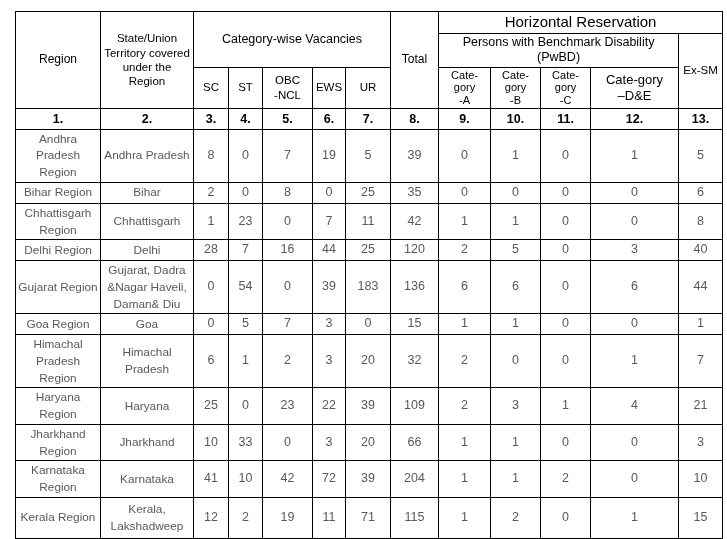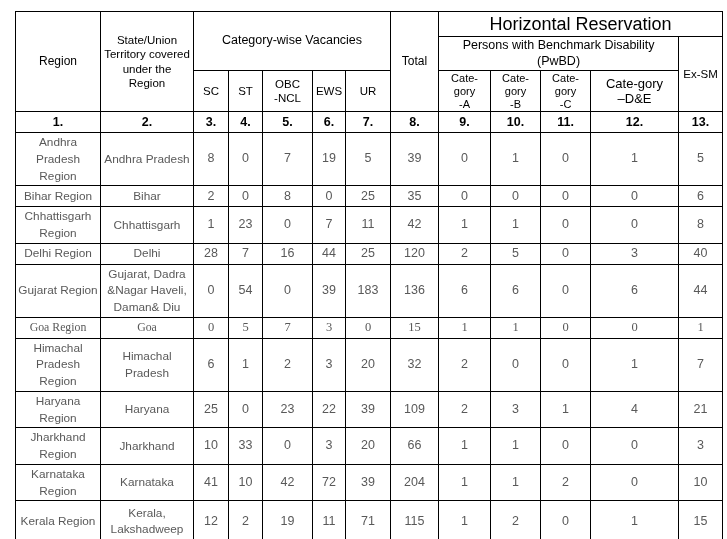--- a/index.html
+++ b/index.html
@@ -40,21 +40,21 @@
   thead th {
     color: #000000;
     font-weight: bold;
     font-size: 11.5px;
     line-height: 1.24;
   }
   th.h-region { font-size: 12px; }
   th.h-state { font-size: 11.5px; }
   th.h-catwise { font-size: 12.5px; }
   th.h-total { font-size: 12px; }
-  th.h-hr { font-size: 18px; }
+  th.h-hr { font-size: 15px; }
   th.h-pwbd { font-size: 12.5px; margin-top: 20px; }
   th.h-sub { font-size: 11.5px; }
   th.h-cat { font-size: 11px; line-height: 1.15; }
   th.h-de { font-size: 13px; line-height: 1.2; }
   th.h-exsm { font-size: 11.5px; border-radius: 21px; }
   
   tr.num-row td {
     font-weight: bold;
     color: #000000;
     font-size: 12.5px;
@@ -218,21 +218,21 @@
           <td class="num-cell">0</td>
           <td class="num-cell">39</td>
           <td class="num-cell">183</td>
           <td class="num-cell">136</td>
           <td class="num-cell">6</td>
           <td class="num-cell">6</td>
           <td class="num-cell">0</td>
           <td class="num-cell">6</td>
           <td class="num-cell">44</td>
         </tr>
-        <tr style="height: 18px; font-family: Liberation Serif, serif;">
+        <tr style="height: 18px;">
           <td class="region-cell">Goa Region</td>
           <td class="state-cell">Goa</td>
           <td class="num-cell">0</td>
           <td class="num-cell">5</td>
           <td class="num-cell">7</td>
           <td class="num-cell">3</td>
           <td class="num-cell">0</td>
           <td class="num-cell">15</td>
           <td class="num-cell">1</td>
           <td class="num-cell">1</td>

